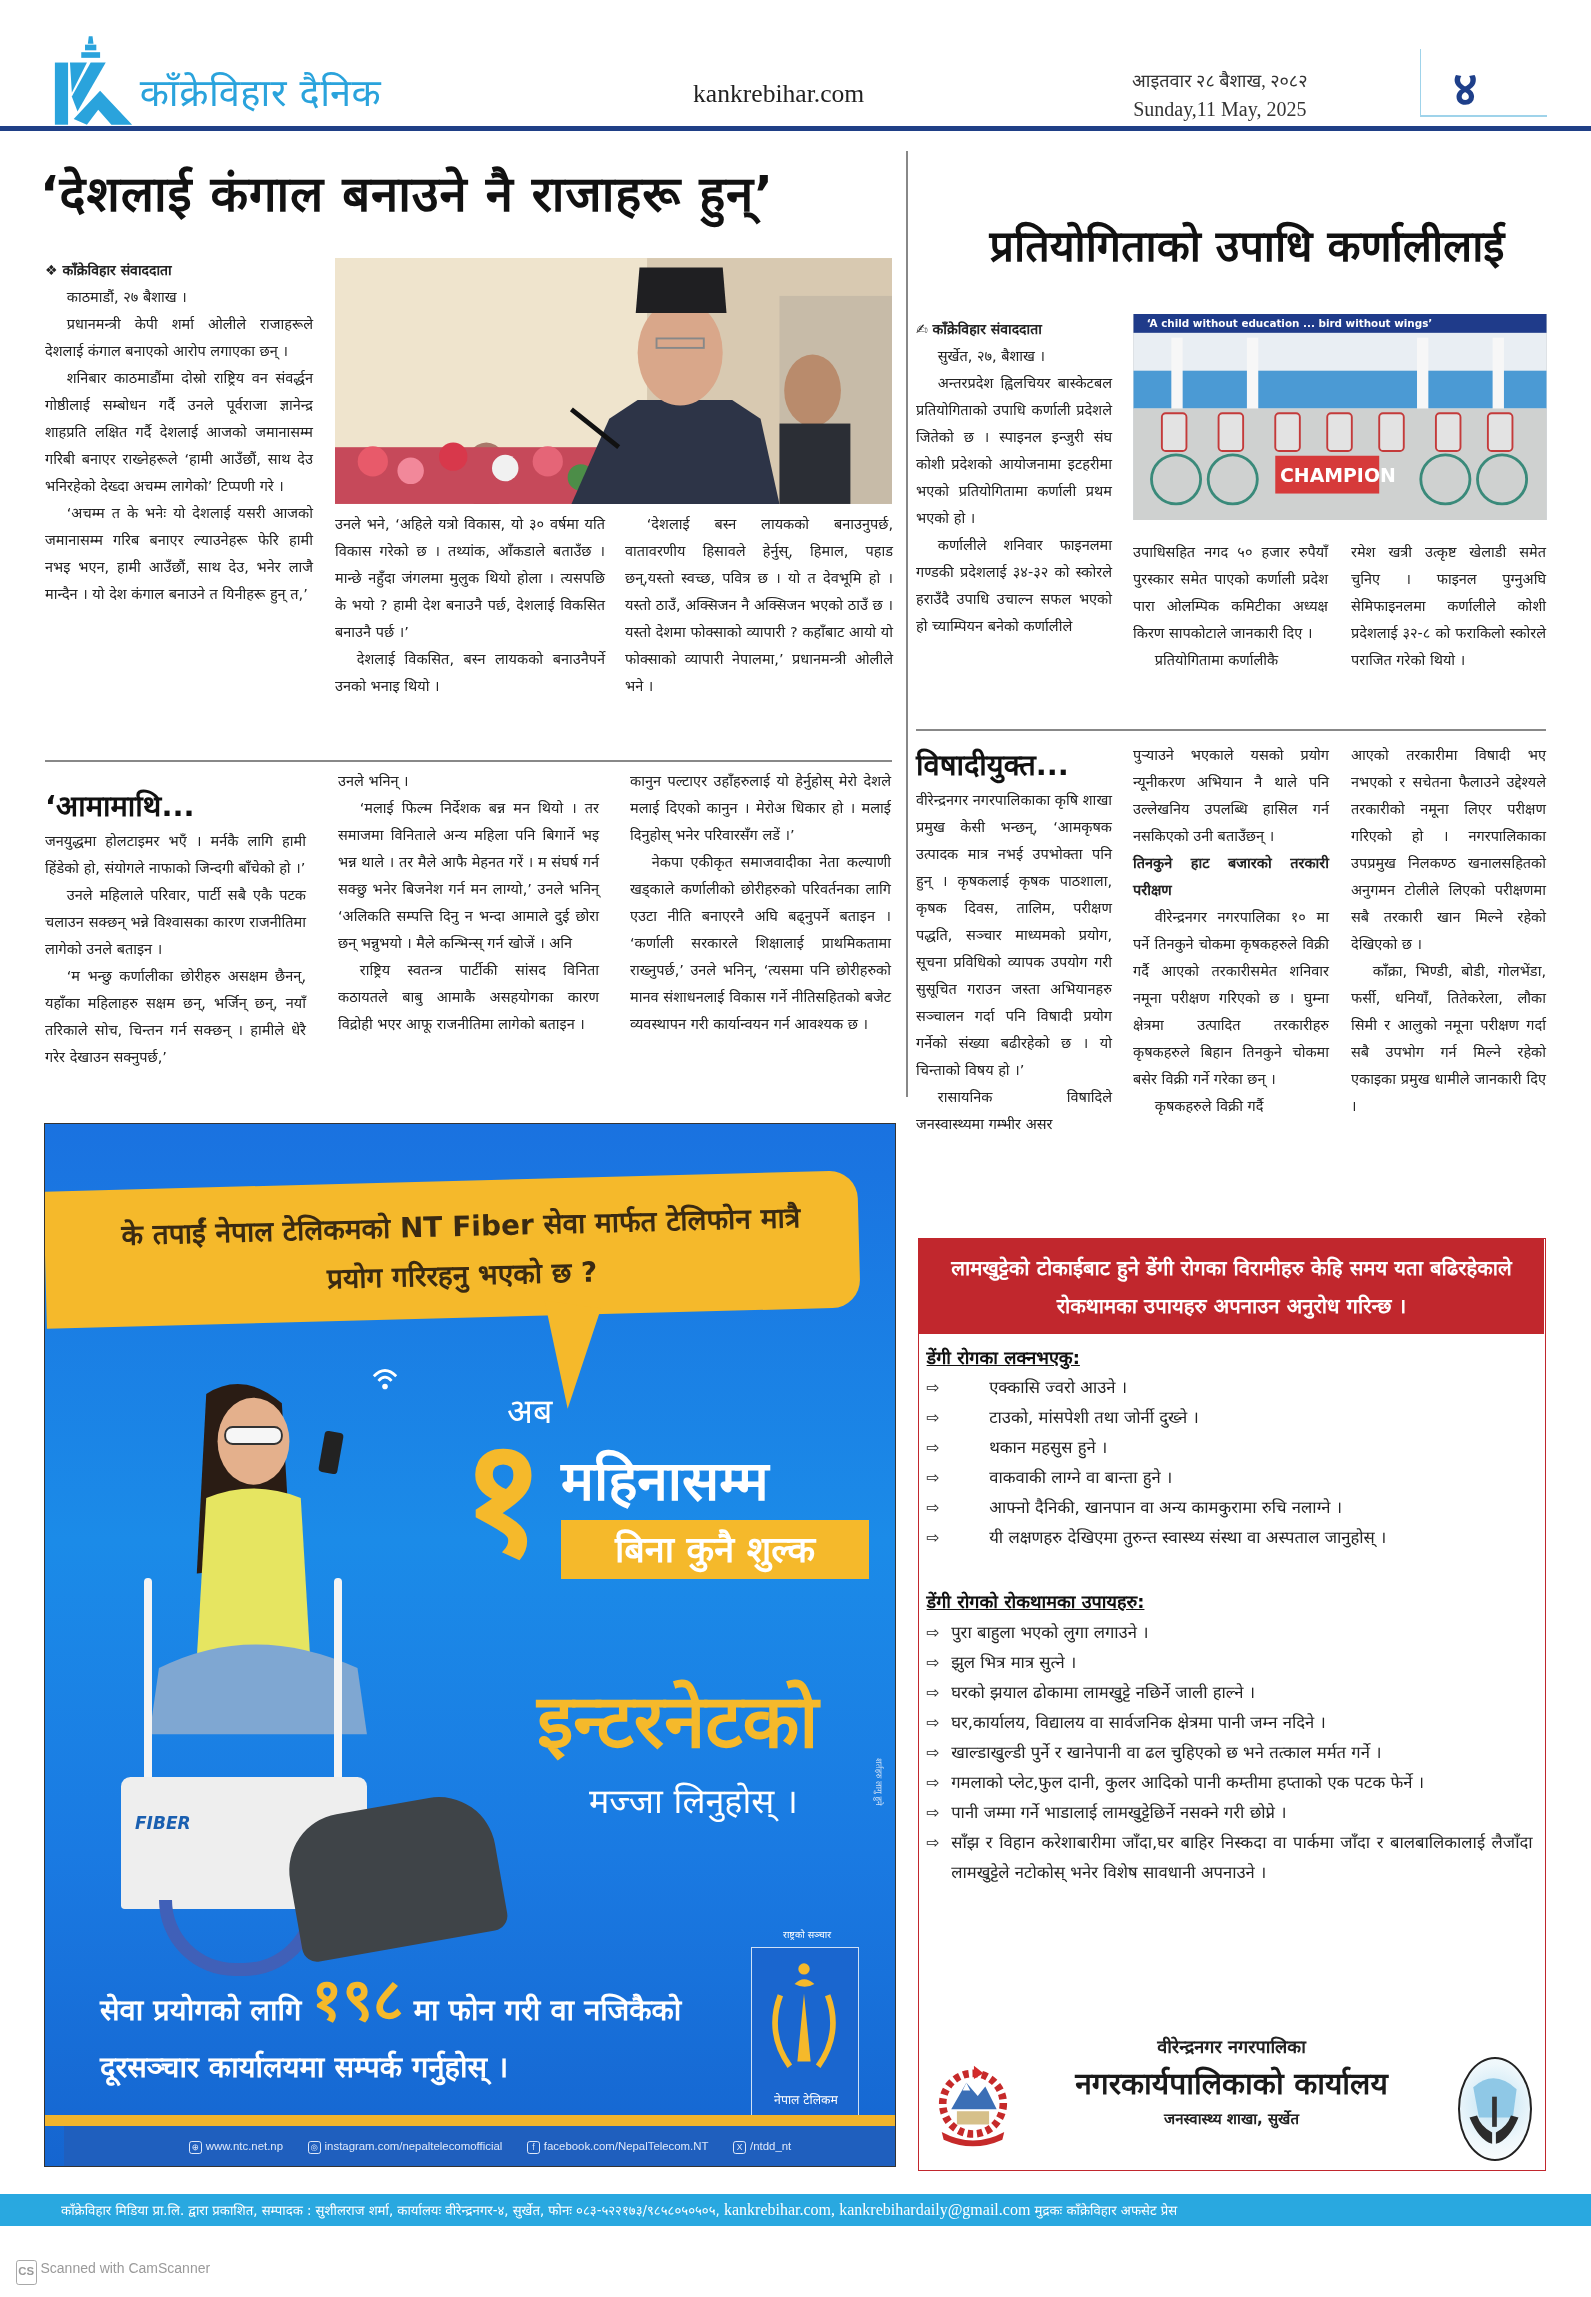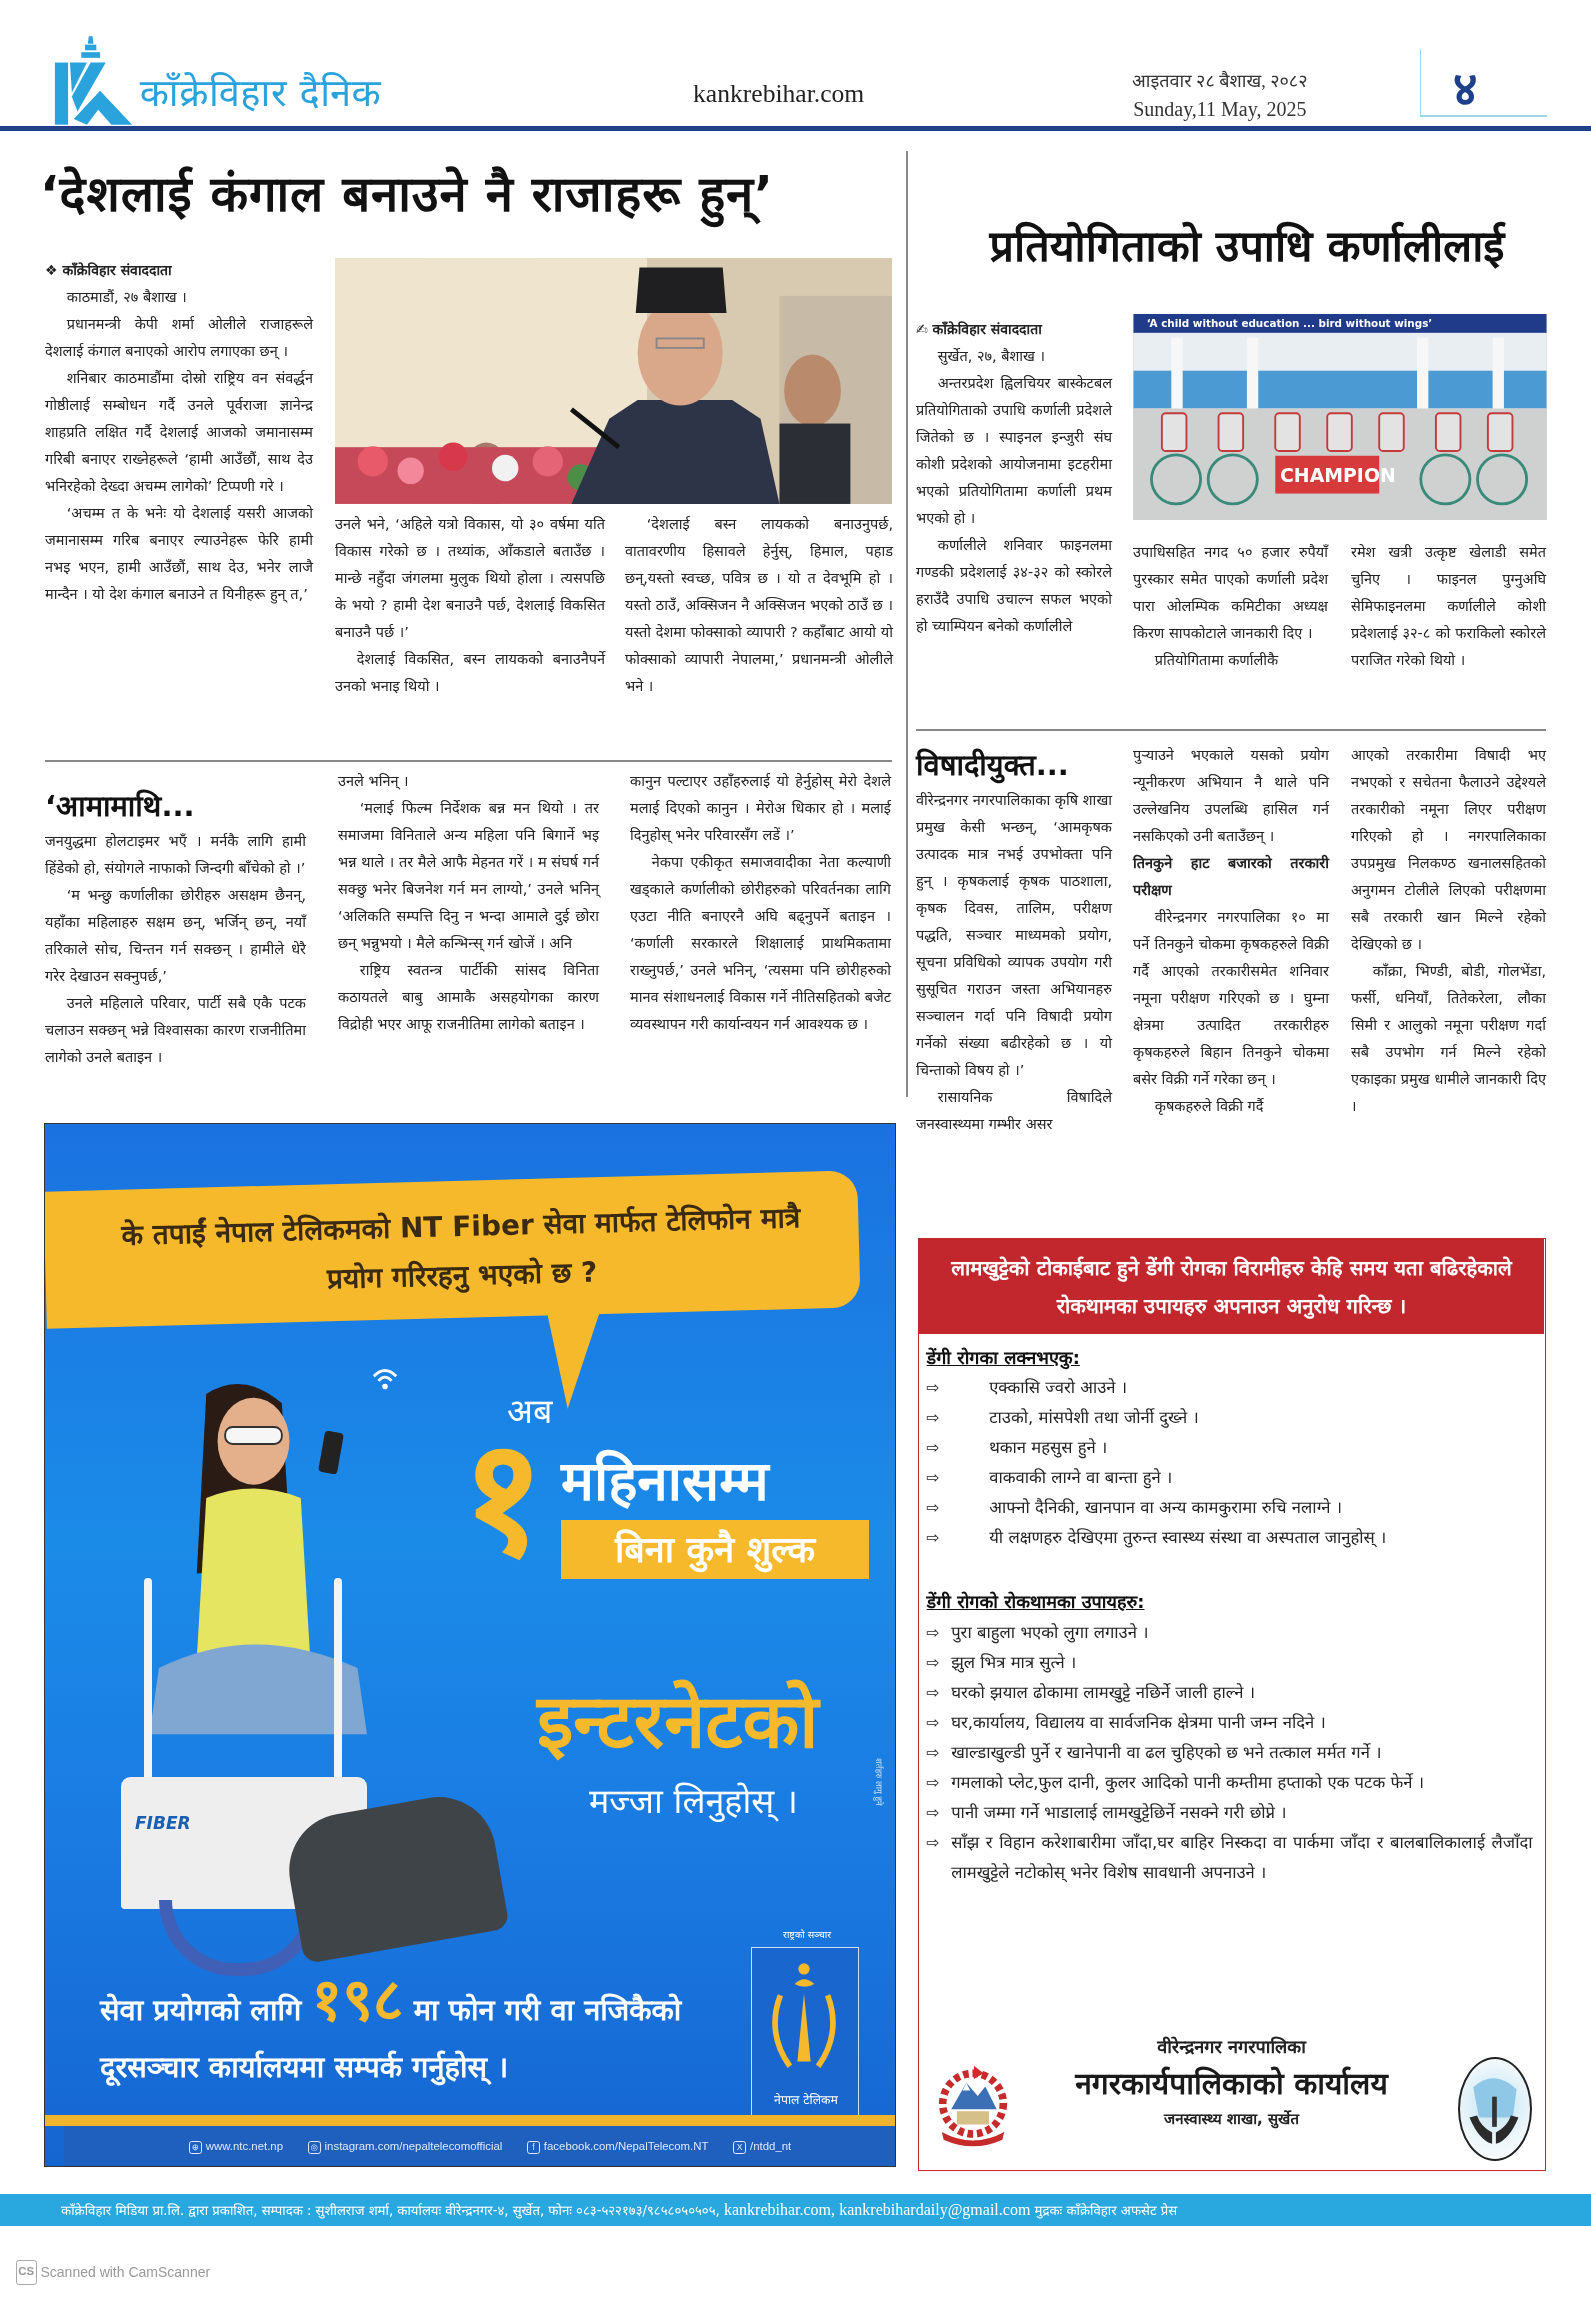--- a/index.html
+++ b/index.html
@@ -99,21 +99,21 @@
   .prevention li .txt { text-align: justify; }
   .notice-org1 { position: absolute; left: 0; width: 625px; top: 795px; text-align: center; font-family: "DejaVu Sans", sans-serif; font-weight: bold; font-size: 18px; color: #222; }
   .notice-org2 { position: absolute; left: 0; width: 625px; top: 823px; text-align: center; font-family: "DejaVu Sans", sans-serif; font-weight: bold; font-size: 30px; color: #1a1a1a; }
   .notice-org3 { position: absolute; left: 0; width: 625px; top: 869px; text-align: center; font-family: "DejaVu Sans", sans-serif; font-weight: bold; font-size: 15px; color: #222; }
   .emblem-left { position: absolute; left: 17px; top: 823px; width: 74px; height: 89px; }
   .emblem-right { position: absolute; left: 539px; top: 818px; width: 74px; height: 104px; border: 2.8px solid #222; border-radius: 50%; background: radial-gradient(circle at 50% 45%, #bfe2f3 0%, #eef7fb 60%, #ffffff 100%); }
 
   
   .footer-bar { position: absolute; left: 0; top: 2194px; width: 1592px; height: 32px; background: #29a8e0; color: #fff; font-family: "DejaVu Sans", sans-serif; font-size: 13.2px; line-height: 32px; padding-left: 61px; white-space: nowrap; }
   .footer-bar .latin { font-family: "Liberation Serif", serif; font-size: 16px; }
-  .scanned { position: absolute; left: 5.7px; top: 2260px; display: flex; align-items: center; font-family: "Liberation Sans", sans-serif; font-size: 14px; color: #9a9a9a; padding-left: 10px; }
+  .scanned { position: absolute; left: 5.7px; top: 2260px; display: flex; align-items: flex-start; font-family: "Liberation Sans", sans-serif; font-size: 14px; color: #9a9a9a; padding-left: 10px; }
   .scanned .cs { width: 21px; height: 24.6px; border: 1.9px solid #a8a8a8; border-radius: 2.8px; font-weight: bold; font-size: 11.4px; text-align: center; line-height: 21px; margin-right: 3.8px; color: #9a9a9a; }
 </style>
 </head>
 <body>
 
 <header class="masthead">
   <div class="logo">
     <svg class="logo-mark" viewBox="0 0 86 96">
       <polygon points="38,2 42,2 43,10 37,10" fill="#2aa3dc"></polygon>
       <rect x="34" y="11" width="12" height="6" fill="#2aa3dc"></rect>
@@ -232,22 +232,22 @@
   </div>
 </article>
 
 <div class="hrule" style="left:45px; top:760px; width:847px;"></div>
 <div class="hrule" style="left:916px; top:729px; width:630px;"></div>
 
 <article>
   <h3 class="a3-headline">‘आमामाथि...</h3>
   <div class="col-text a3-col1">
     <p class="noindent">जनयुद्धमा होलटाइमर भएँ । मर्नकै लागि हामी हिंडेको हो, संयोगले नाफाको जिन्दगी बाँचेको हो ।’</p>
+    <p>उनले महिलाले परिवार, पार्टी सबै एकै पटक चलाउन सक्छन् भन्ने विश्वासका कारण राजनीतिमा लागेको उनले बताइन ।</p>
     <p>‘म भन्छु कर्णालीका छोरीहरु असक्षम छैनन्, यहाँका महिलाहरु सक्षम छन्, भर्जिन् छन्, नयाँ तरिकाले सोच, चिन्तन गर्न सक्छन् । हामीले धेरै गरेर देखाउन सक्नुपर्छ,’</p>
-    <p>उनले महिलाले परिवार, पार्टी सबै एकै पटक चलाउन सक्छन् भन्ने विश्वासका कारण राजनीतिमा लागेको उनले बताइन ।</p>
   </div>
   <div class="col-text a3-col2">
     <p class="noindent">उनले भनिन् ।</p>
     <p>‘मलाई फिल्म निर्देशक बन्न मन थियो । तर समाजमा विनिताले अन्य महिला पनि बिगार्ने भइ भन्न थाले । तर मैले आफै मेहनत गरें । म संघर्ष गर्न सक्छु भनेर बिजनेश गर्न मन लाग्यो,’ उनले भनिन् ‘अलिकति सम्पत्ति दिनु न भन्दा आमाले दुई छोरा छन् भन्नुभयो । मैले कन्भिन्स् गर्न खोजें । अनि</p>
     <p>राष्ट्रिय स्वतन्त्र पार्टीकी सांसद विनिता कठायतले बाबु आमाकै असहयोगका कारण विद्रोही भएर आफू राजनीतिमा लागेको बताइन ।</p>
   </div>
   <div class="col-text a3-col3">
     <p class="noindent">कानुन पल्टाएर उहाँहरुलाई यो हेर्नुहोस् मेरो देशले मलाई दिएको कानुन । मेरोअ धिकार हो । मलाई दिनुहोस् भनेर परिवारसँग लडें ।’</p>
     <p>नेकपा एकीकृत समाजवादीका नेता कल्याणी खड्काले कर्णालीको छोरीहरुको परिवर्तनका लागि एउटा नीति बनाएरनै अघि बढ्नुपर्ने बताइन । ‘कर्णाली सरकारले शिक्षालाई प्राथमिकतामा राख्नुपर्छ,’ उनले भनिन्, ‘त्यसमा पनि छोरीहरुको मानव संशाधनलाई विकास गर्ने नीतिसहितको बजेट व्यवस्थापन गरी कार्यान्वयन गर्न आवश्यक छ ।</p>
   </div>

